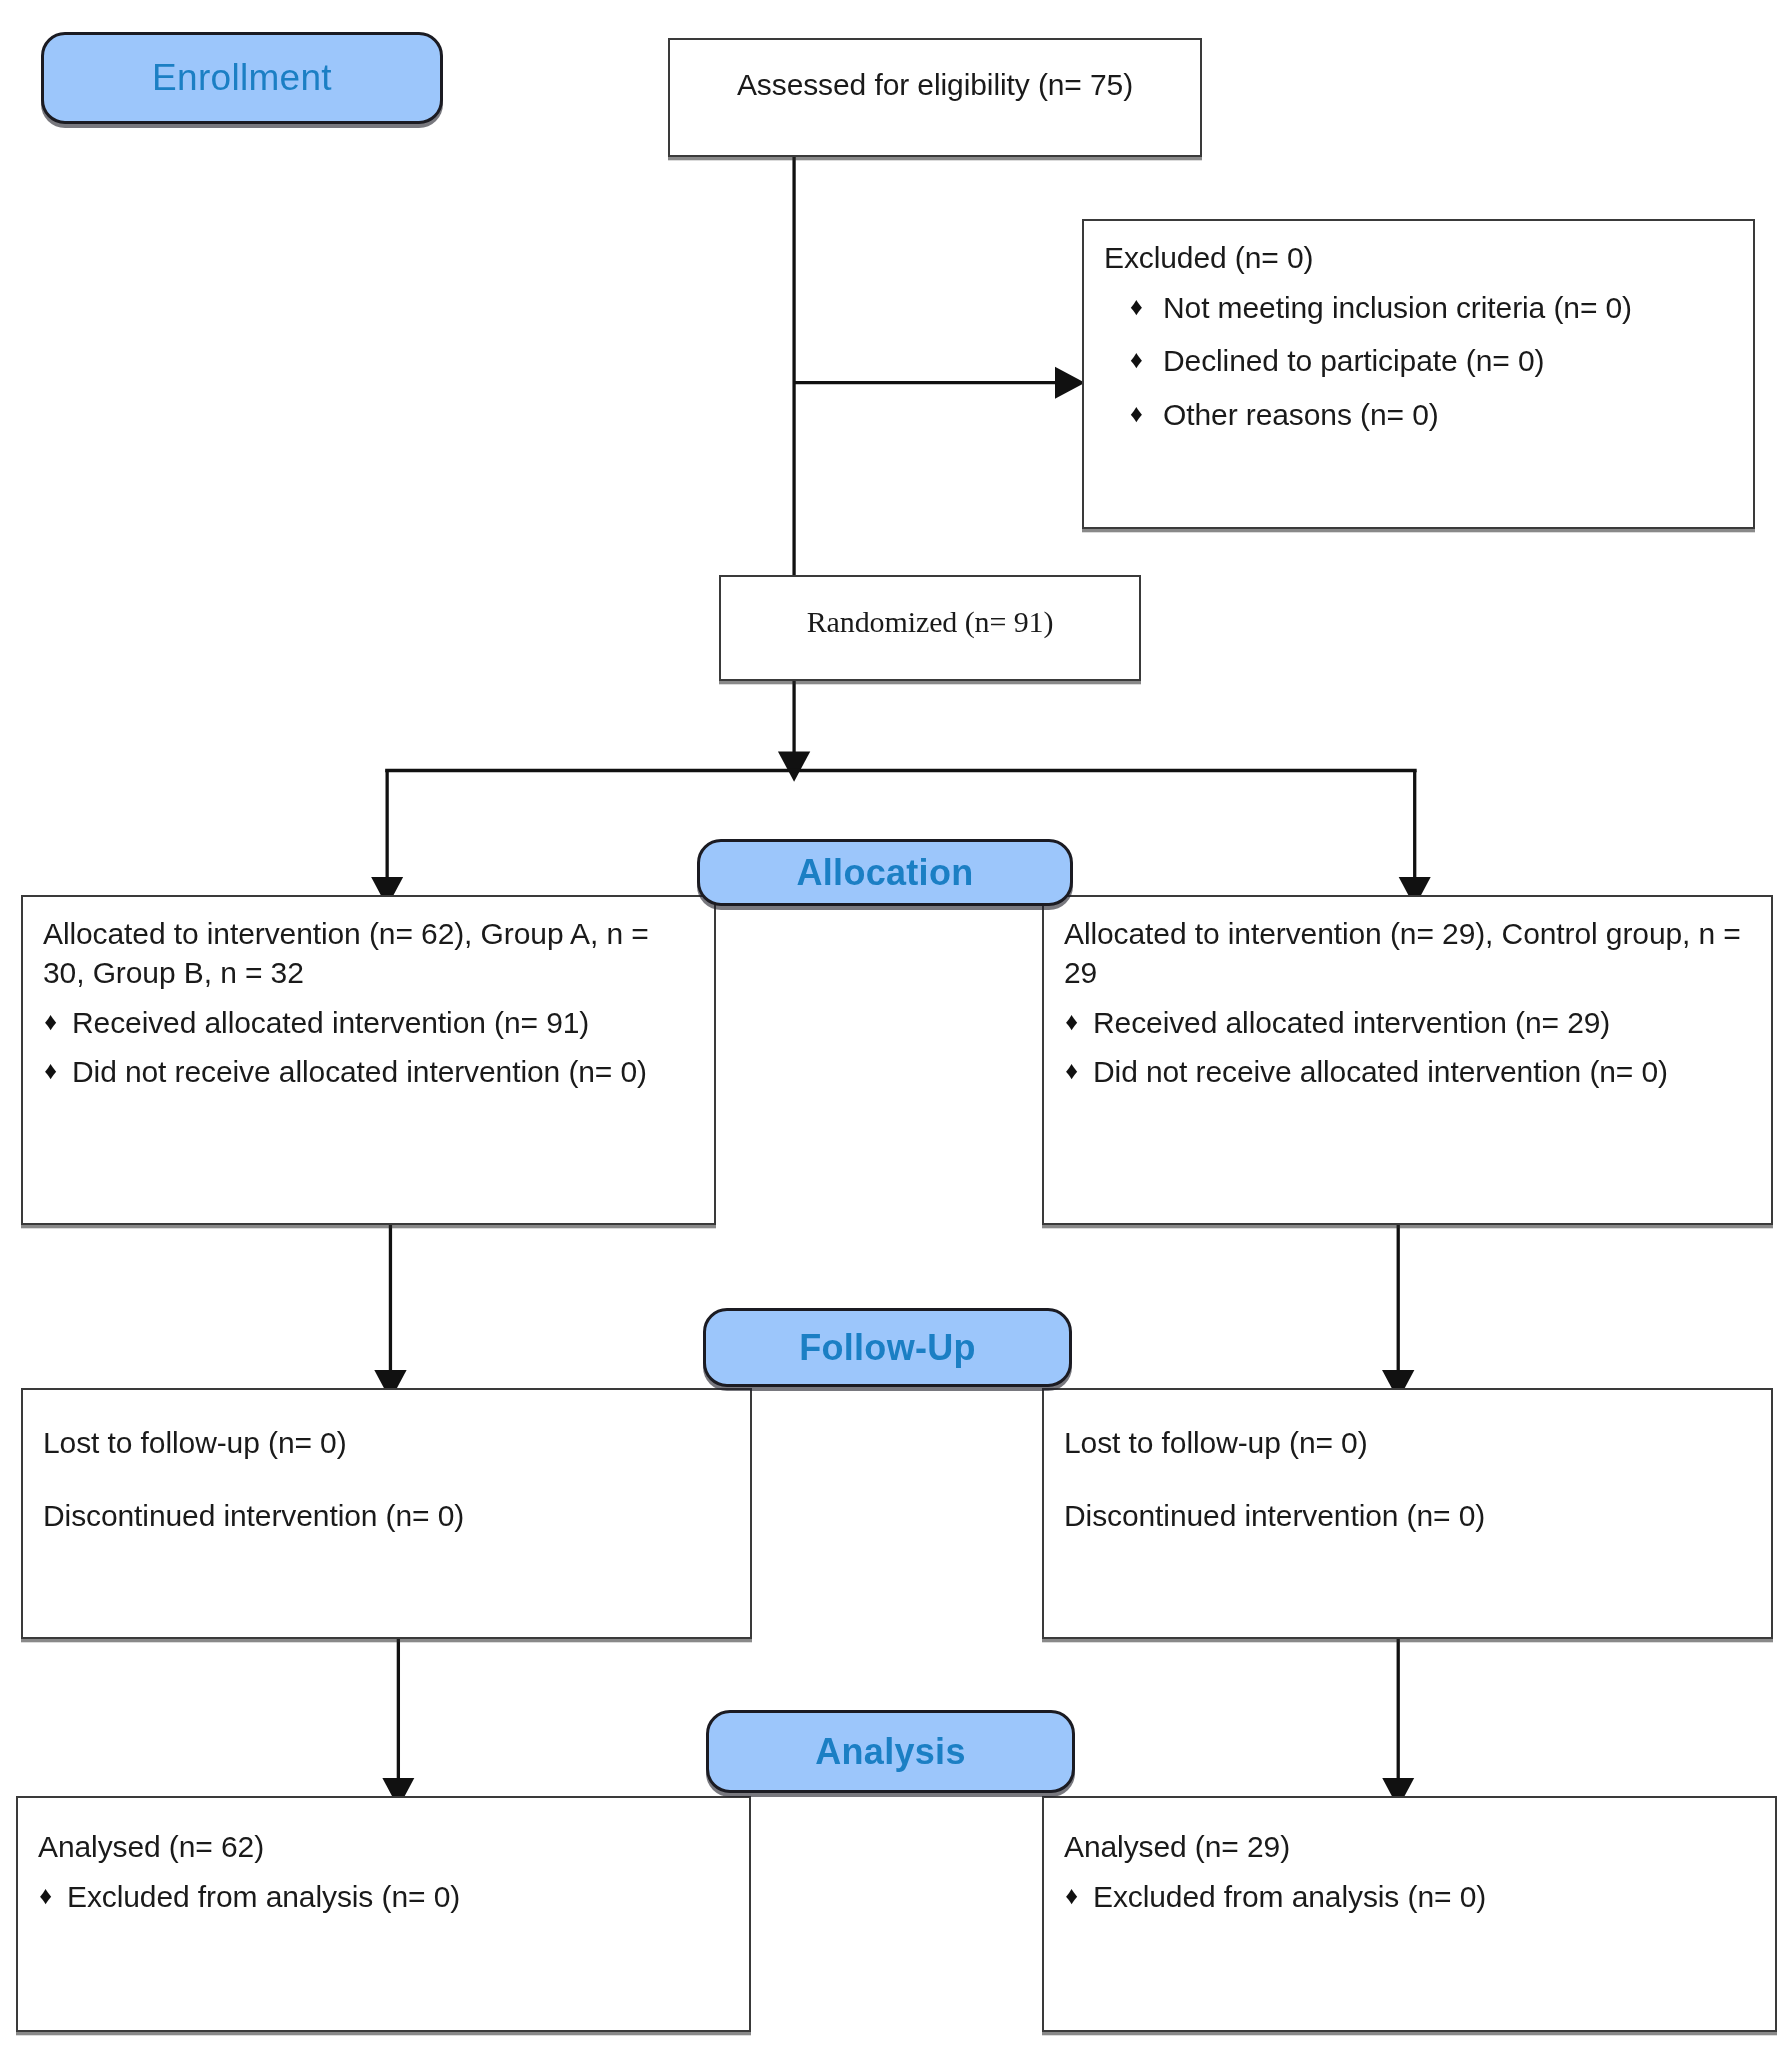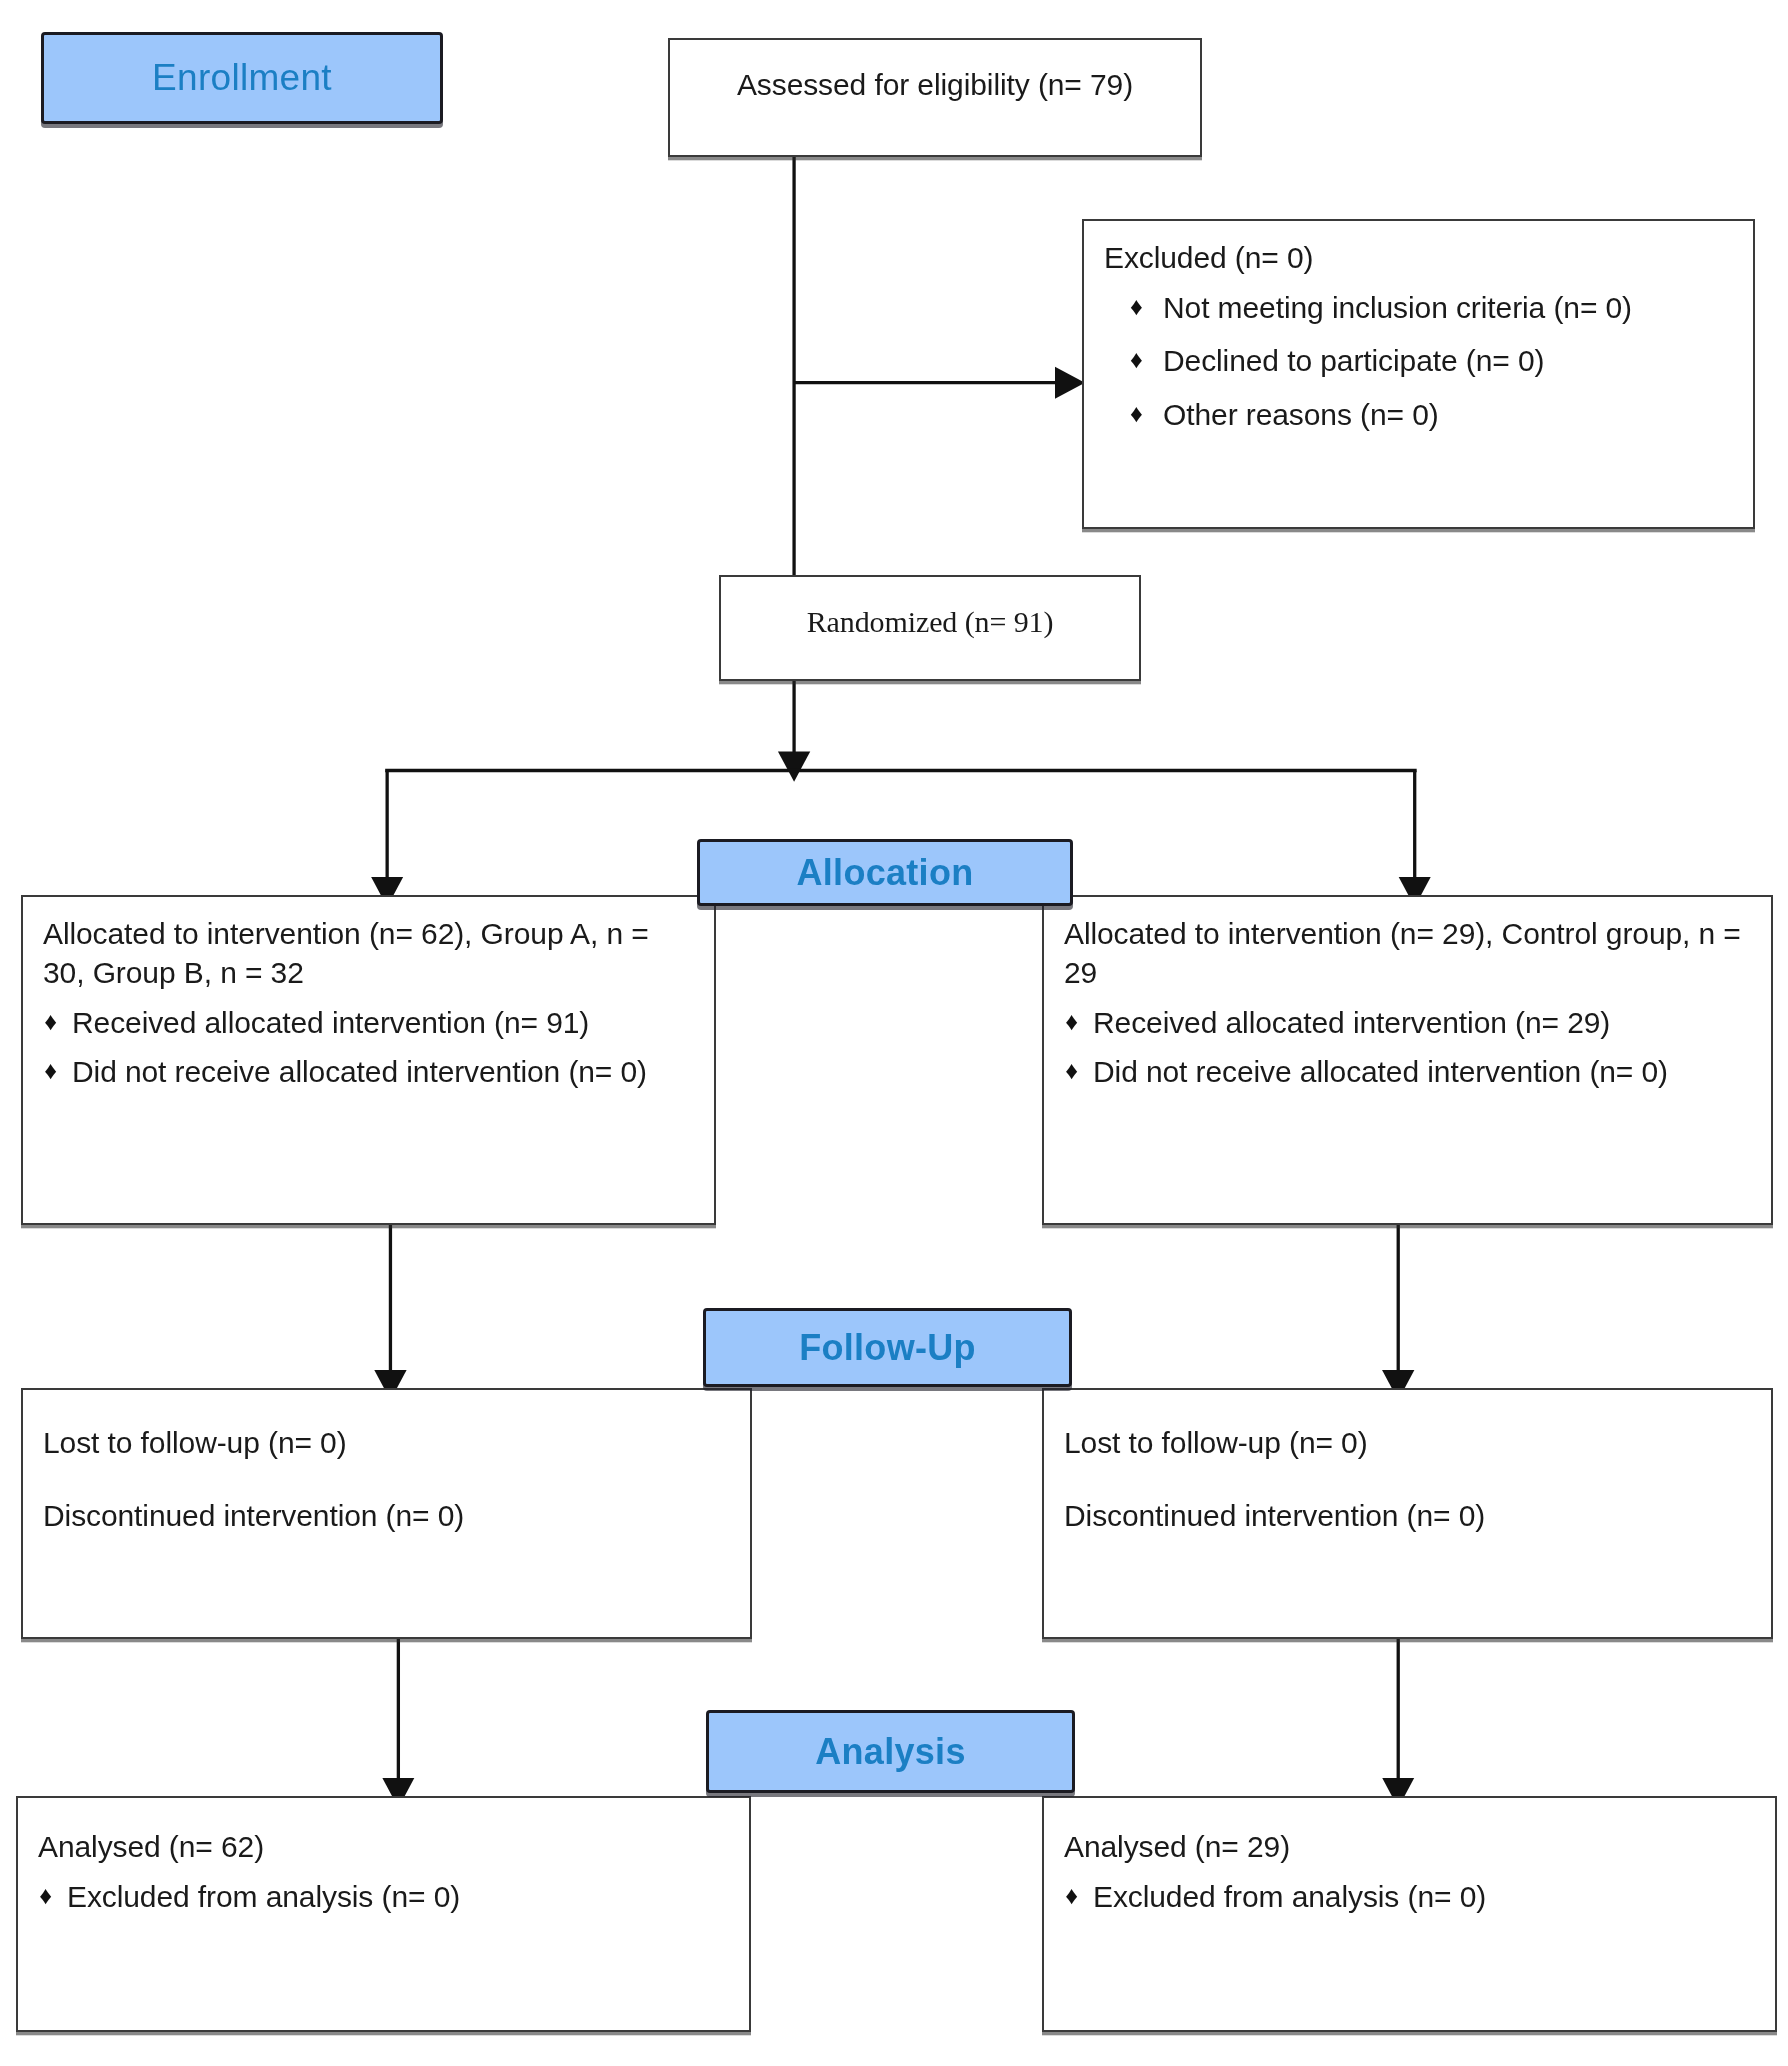--- a/index.html
+++ b/index.html
@@ -79,21 +79,21 @@
     left: 26px;
   }
   .bullets.tight li {
     margin-bottom: 10.6px;
   }
   .stage-badge {
     position: absolute;
     box-sizing: border-box;
     background: #9cc6fb;
     border: 3.3px solid #1b1b22;
-    border-radius: 4px;
+    border-radius: 24px;
     box-shadow: 0 4px 0 0 rgba(30,30,40,0.6);
     display: flex;
     align-items: center;
     justify-content: center;
     z-index: 6;
   }
   .stage-badge span {
     color: #1b7fc4;
     font-size: 36px;
     font-weight: bold;
@@ -136,21 +136,21 @@
 
     <line x1="2120" y1="2484" x2="2120" y2="2716" stroke="#111111" stroke-width="5" marker-end="url(#ah)"></line>
   </svg>
 
   <div class="stage-badge enroll" style="left:41px; top:32px; width:402px; height:92px;">
     <span>Enrollment</span>
   </div>
 
   <div class="box" style="left:668px; top:38px; width:534px; height:119px;">
     <div class="box-inner" style="padding-top:25px;">
-      <p class="center">Assessed for eligibility (n= 79)</p>
+      <p class="center">Assessed for eligibility (n= 75)</p>
     </div>
   </div>
 
   <div class="box" style="left:1082px; top:219px; width:673px; height:310px;">
     <div class="box-inner" style="padding-top:17px;">
       <p>Excluded (n= 0)</p>
       <ul class="bullets indent">
         <li>
           <span class="dia">♦</span>
           <span>Not meeting inclusion criteria (n= 0)</span>

